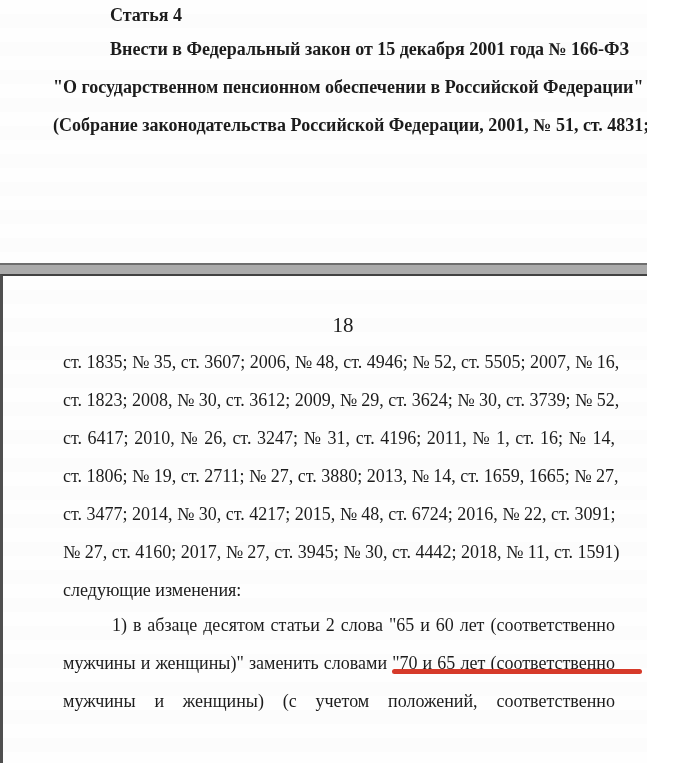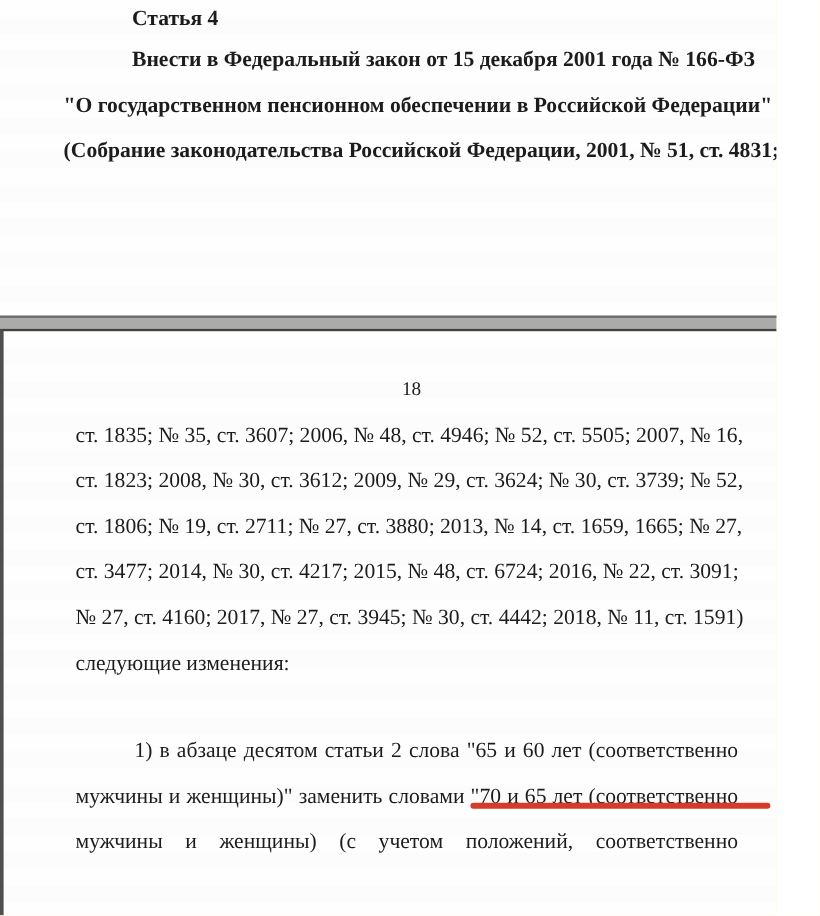--- a/index.html
+++ b/index.html
@@ -1,21 +1,21 @@
 <!DOCTYPE html>
 <html><head>
 <meta charset="utf-8">
 <style>
   html, body { margin: 0; padding: 0; background: #ffffff; }
   .stage {
     position: relative;
     width: 647px;
     height: 763px;
     overflow: hidden;
-    background: #fef9c3;
+    background: #3b82f6;
     font-family: "Liberation Serif", "DejaVu Serif", serif;
     color: #1c1c1c;
   }
   
   .page1 {
     position: absolute;
     left: 0; top: 0;
     width: 683px; height: 263px;
     background: repeating-linear-gradient(
       to bottom, #fefefe 0px, #fefefe 14px, #fcfcfc 14px, #fcfcfc 28px);
@@ -51,21 +51,21 @@
     border-top: 2px solid #424242;
     border-left: 3px solid #4f4f4f;
     background: repeating-linear-gradient(
       to bottom, #fefefe 0px, #fefefe 14px, #fcfcfc 14px, #fcfcfc 28px);
   }
   .page-number {
     position: absolute;
     left: 0; top: 30px;
     width: 680px;
     text-align: center;
-    font-size: 16px;
+    font-size: 21px;
     line-height: 38px;
   }
   .p2-lines {
     position: absolute;
     left: 60px; top: 67px;
     width: 552px;
   }
   .p2-item1 {
     position: absolute;
     left: 60px; top: 330px;
@@ -109,20 +109,21 @@
     </div>
   </div>
 
   <div class="separator-band"></div>
 
   <div class="page2">
     <div class="page-number">18</div>
     <div class="p2-lines">
       <div class="tl">ст. 1835; № 35, ст. 3607; 2006, № 48, ст. 4946; № 52, ст. 5505; 2007, № 16,</div>
       <div class="tl">ст. 1823; 2008, № 30, ст. 3612; 2009, № 29, ст. 3624; № 30, ст. 3739; № 52,</div>
+      <div class="tl">ст. 6417; 2010, № 26, ст. 3247; № 31, ст. 4196; 2011, № 1, ст. 16; № 14,</div>
       <div class="tl">ст. 1806; № 19, ст. 2711; № 27, ст. 3880; 2013, № 14, ст. 1659, 1665; № 27,</div>
       <div class="tl">ст. 3477; 2014, № 30, ст. 4217; 2015, № 48, ст. 6724; 2016, № 22, ст. 3091;</div>
       <div class="tl">№ 27, ст. 4160; 2017, № 27, ст. 3945; № 30, ст. 4442; 2018, № 11, ст. 1591)</div>
       <div class="tl flush">следующие изменения:</div>
     </div>
     <div class="p2-item1">
       <div class="tl indent2">1) в абзаце десятом статьи 2 слова "65 и 60 лет (соответственно</div>
       <div class="tl">мужчины и женщины)" заменить словами "70 и 65 лет (соответственно</div>
       <div class="tl">мужчины и женщины) (с учетом положений, соответственно</div>
     </div>

